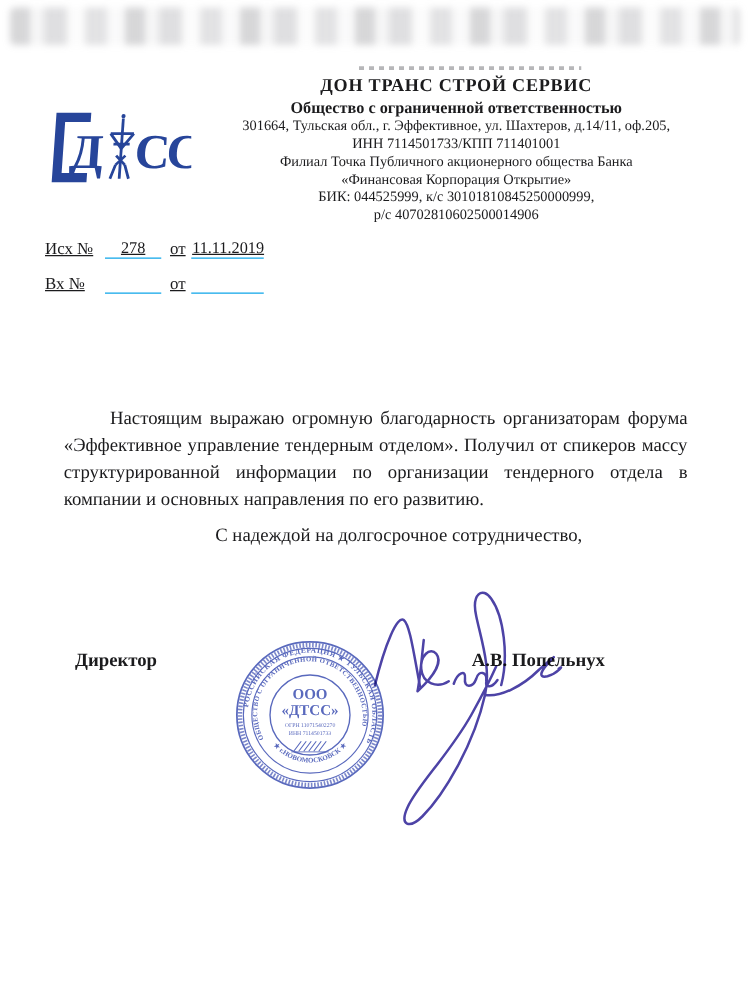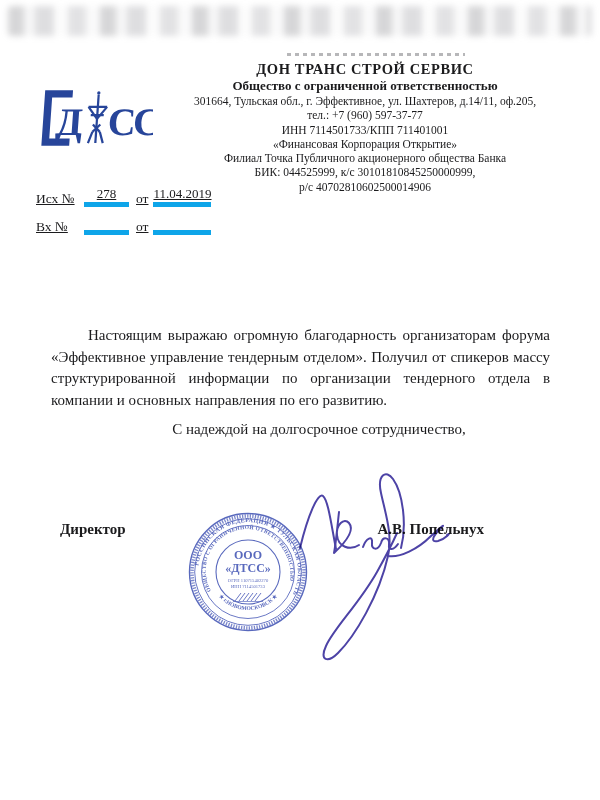--- a/index.html
+++ b/index.html
@@ -25,21 +25,21 @@
   
   .logo{position:absolute;left:38px;top:86px;width:115px;height:64px;}
   .letterhead{position:absolute;left:155px;top:61px;width:420px;text-align:center;}
   .company-name{font-size:14.5px;font-weight:bold;letter-spacing:.6px;line-height:17px;}
   .legal-form{font-size:13px;font-weight:bold;line-height:16px;}
   .lh-line{font-size:11.5px;line-height:14.3px;}
   
   .refs{position:absolute;left:36px;top:188px;font-size:13.5px;}
   .ref-row{display:flex;align-items:flex-end;height:19px;margin-bottom:9px;text-decoration:underline;}
   .ref-label{display:inline-block;width:48px;}
-  .uline{display:inline-block;border-bottom:5px solid #0ea5e9;text-align:center;font-size:13px;margin-top:28px;}
+  .uline{display:inline-block;border-bottom:1px solid #0ea5e9;text-align:center;font-size:13px;margin-top:28px;}
   .u-num{width:45px;}
   .u-date{width:58px;}
   .ot{display:inline-block;margin:0 5px 0 7px;}
   
   .letter-body{position:absolute;left:51px;top:325px;width:499px;}
   .letter-body p{margin:0;text-indent:37px;text-align:justify;font-size:15px;line-height:21.5px;}
   .letter-body p.closing{margin-top:8px;text-align:center;}
   
   .sig-row{
     position:absolute;left:0;top:521px;width:544px;box-sizing:border-box;
@@ -72,34 +72,33 @@
         <circle cx="66" cy="6" r="1.8" fill="#27459a" stroke="none"></circle>
       </g>
       <text x="78" y="51" font-size="42" font-weight="bold" stroke="none" letter-spacing="-3">СС</text>
     </g>
   </svg>
 
   <div class="letterhead">
     <div class="company-name">ДОН ТРАНС СТРОЙ СЕРВИС</div>
     <div class="legal-form">Общество с ограниченной ответственностью</div>
     <div class="lh-line">301664, Тульская обл., г. Эффективное, ул. Шахтеров, д.14/11, оф.205,</div>
-    <div class="lh-line">тел.: +7 (960) 597-37-77</div>
     <div class="lh-line">ИНН 7114501733/КПП 711401001</div>
+    <div class="lh-line">Филиал Точка Публичного акционерного общества Банка</div>
     <div class="lh-line">«Финансовая Корпорация Открытие»</div>
-    <div class="lh-line">Филиал Точка Публичного акционерного общества Банка</div>
     <div class="lh-line">БИК: 044525999, к/с 30101810845250000999,</div>
     <div class="lh-line">р/с 40702810602500014906</div>
   </div>
 
   <div class="refs">
     <div class="ref-row">
       <span class="ref-label">Исх №</span>
       <span class="uline u-num">278</span>
       <span class="ot">от</span>
-      <span class="uline u-date">11.04.2019</span>
+      <span class="uline u-date">11.11.2019</span>
     </div>
     <div class="ref-row">
       <span class="ref-label">Вх №</span>
       <span class="uline u-num"></span>
       <span class="ot">от</span>
       <span class="uline u-date"></span>
     </div>
   </div>
 
   <div class="letter-body">

